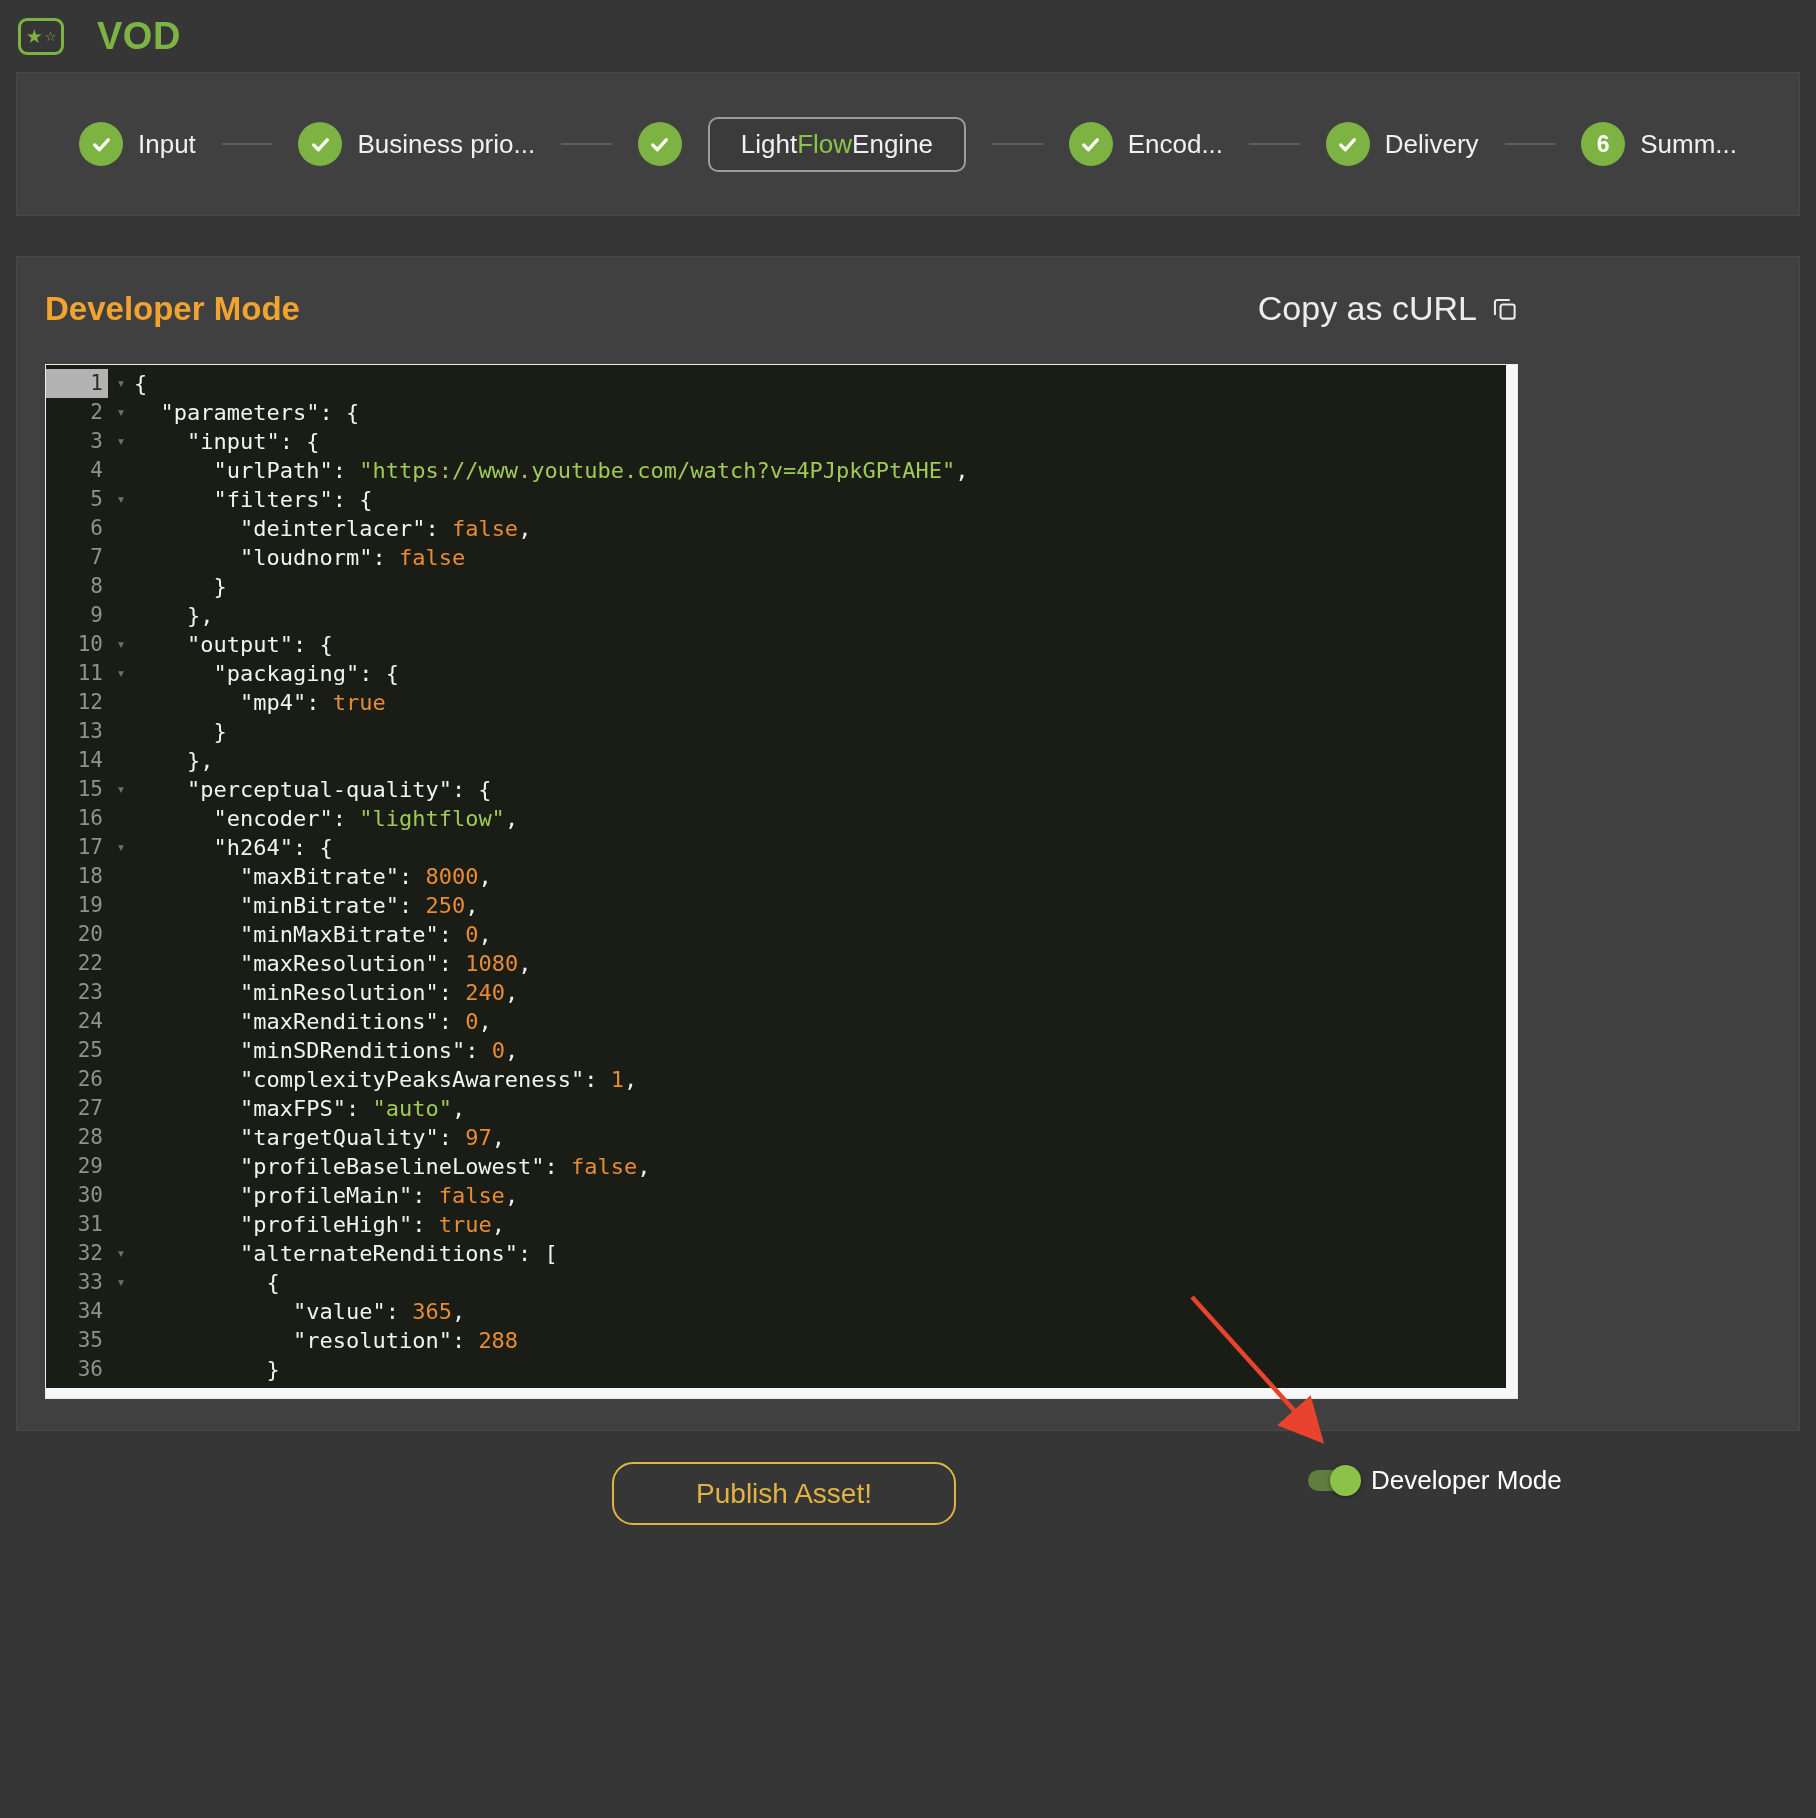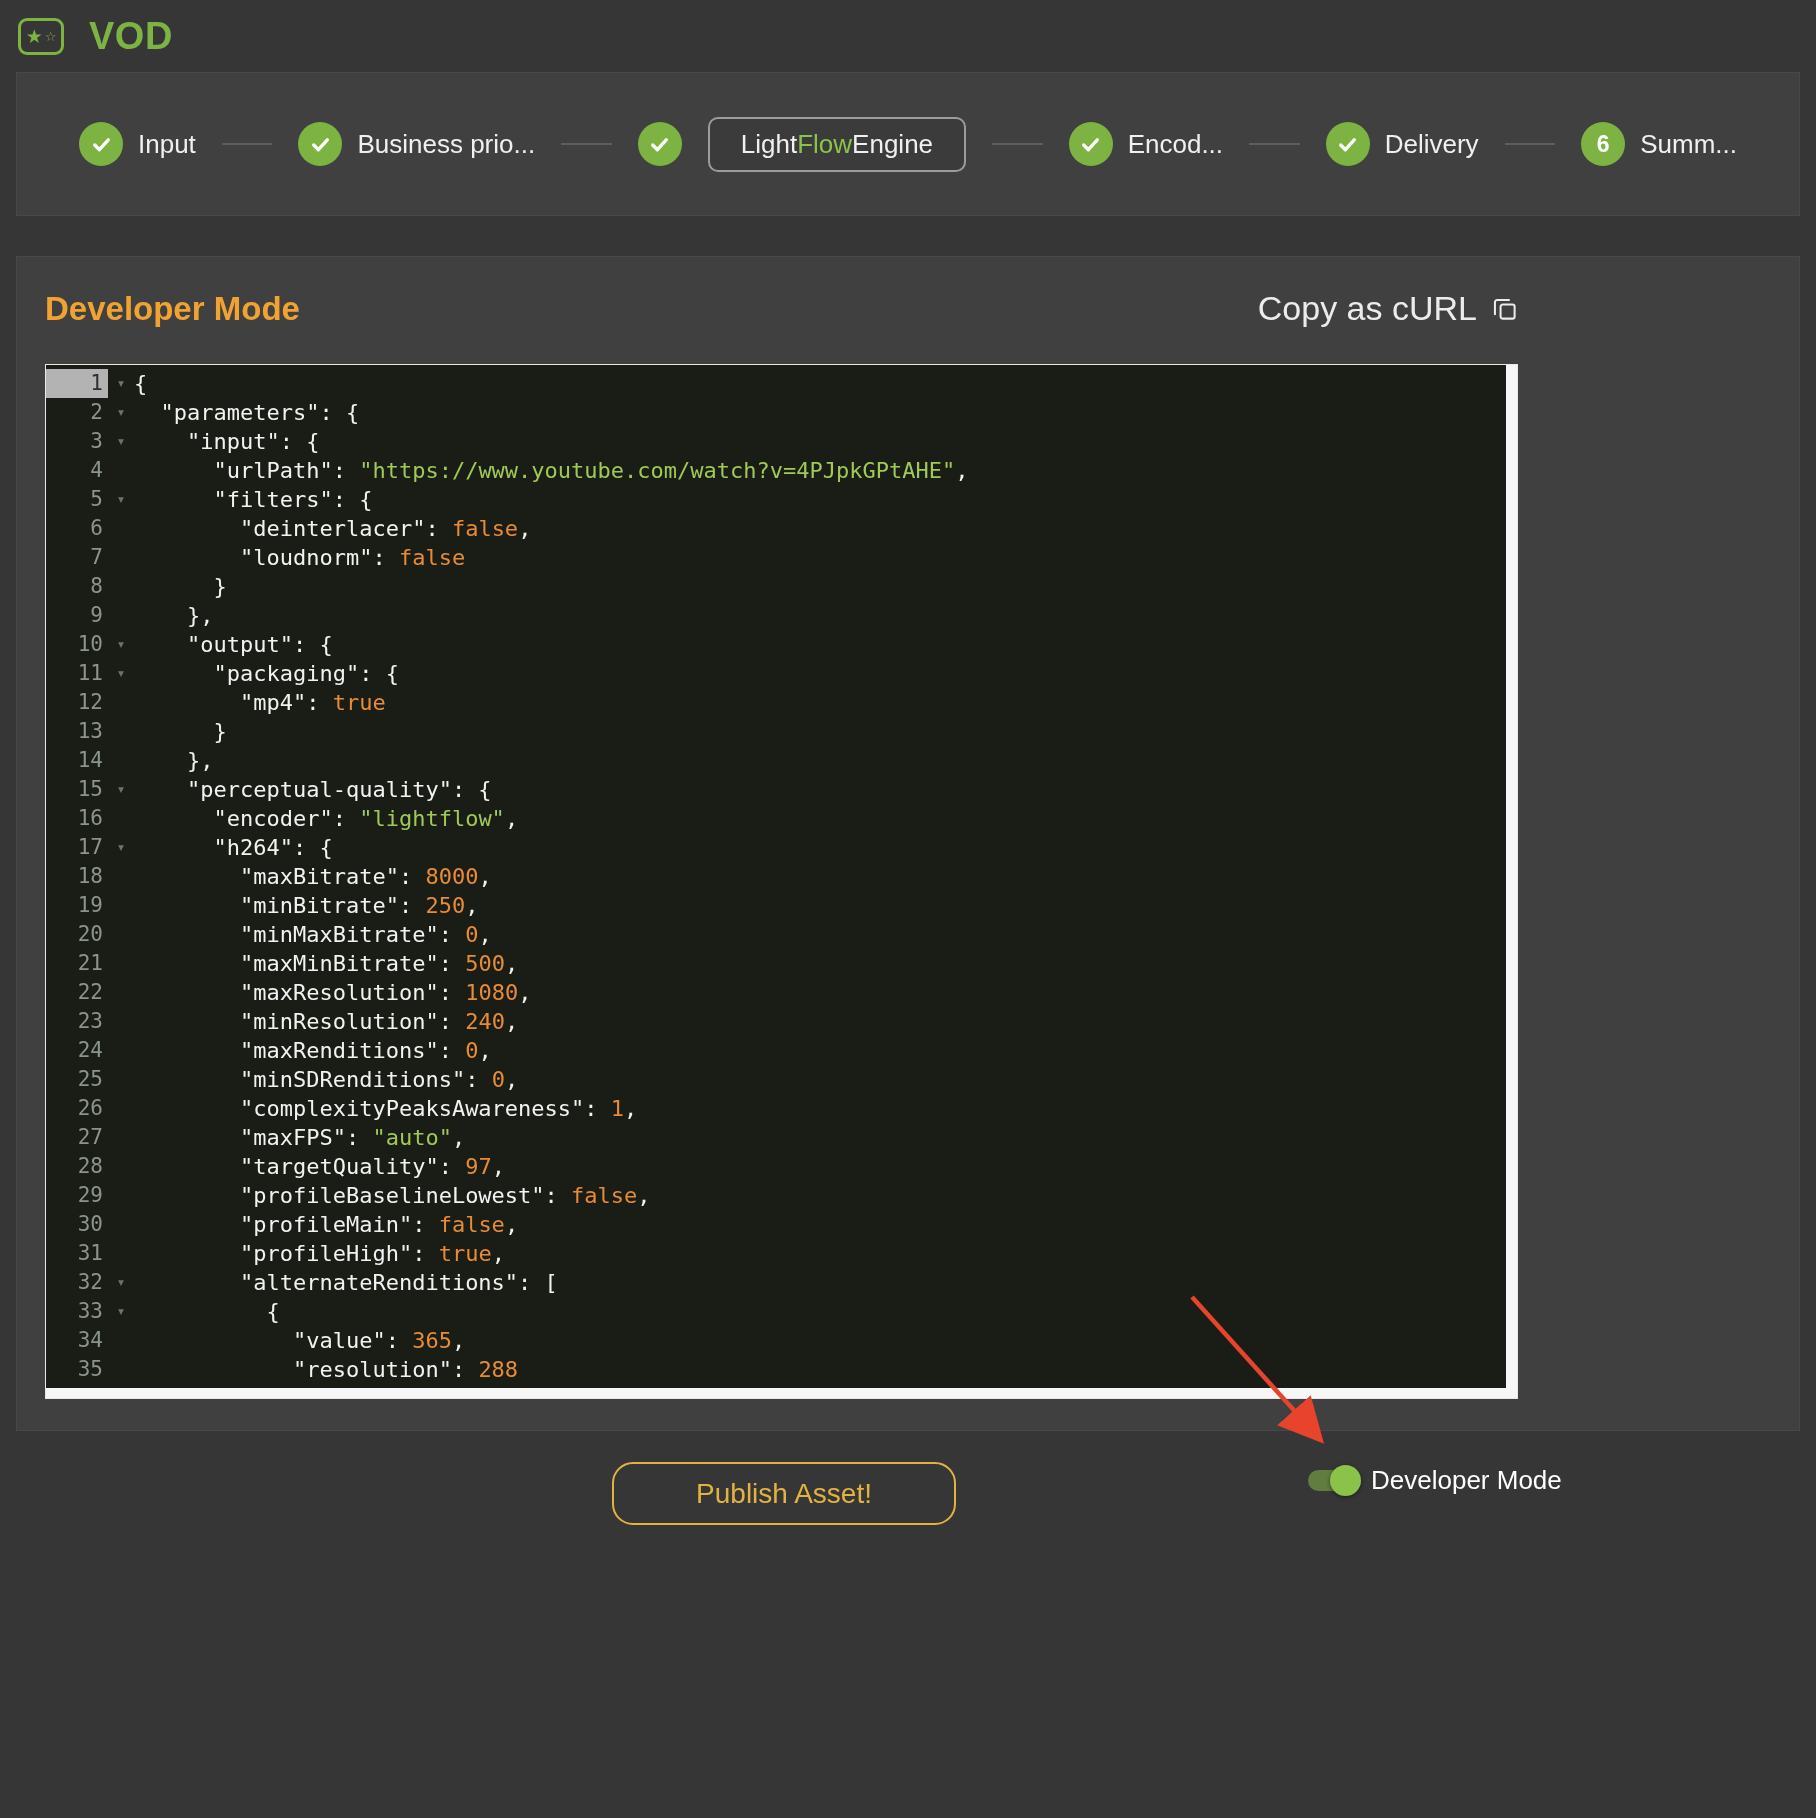--- a/index.html
+++ b/index.html
@@ -11,21 +11,21 @@
     overflow:hidden;
   }
   .page { position:relative; width:1816px; height:1818px; background:#363636; }
 
   
   .app-header { display:flex; align-items:center; gap:17px; height:72px; padding-left:18px; }
   .badge { width:46px; height:37px; border:3px solid var(--accent-green); border-radius:9px;
            display:flex; align-items:center; justify-content:center; gap:2px; }
   .badge .star-big  { color:var(--accent-green); font-size:19px; line-height:1; }
   .badge .star-small{ color:var(--accent-green); font-size:13px; line-height:1; }
-  .app-title { color:var(--accent-green); font-size:38px; font-weight:700; margin:8px; letter-spacing:.5px; }
+  .app-title { color:var(--accent-green); font-size:38px; font-weight:700; margin:16px; letter-spacing:.5px; }
 
   
   .stepper { margin:0 16px; height:144px; background:#404040; border:1px solid #484848;
              display:flex; align-items:center; padding:0 62px; }
   .connector { flex:1; height:2px; background:#5d5d5d; margin:0 26px; min-width:28px; }
   .step { display:flex; align-items:center; gap:15px; }
   .step-circle { width:44px; height:44px; border-radius:50%; background:var(--accent-green);
                  display:flex; align-items:center; justify-content:center;
                  color:#fff; font-size:23px; font-weight:700; flex:none; }
   .step-circle svg { width:25px; height:25px; }
@@ -164,21 +164,20 @@
           <div class="cm-line"><span class="ln">11</span><span class="fold">▾</span><span class="code"><span class="tk-w">      "packaging": {</span></span></div>
           <div class="cm-line"><span class="ln">12</span><span class="fold"></span><span class="code"><span class="tk-w">        "mp4": </span><span class="tk-o">true</span></span></div>
           <div class="cm-line"><span class="ln">13</span><span class="fold"></span><span class="code"><span class="tk-w">      }</span></span></div>
           <div class="cm-line"><span class="ln">14</span><span class="fold"></span><span class="code"><span class="tk-w">    },</span></span></div>
           <div class="cm-line"><span class="ln">15</span><span class="fold">▾</span><span class="code"><span class="tk-w">    "perceptual-quality": {</span></span></div>
           <div class="cm-line"><span class="ln">16</span><span class="fold"></span><span class="code"><span class="tk-w">      "encoder": </span><span class="tk-g">"lightflow"</span><span class="tk-w">,</span></span></div>
           <div class="cm-line"><span class="ln">17</span><span class="fold">▾</span><span class="code"><span class="tk-w">      "h264": {</span></span></div>
           <div class="cm-line"><span class="ln">18</span><span class="fold"></span><span class="code"><span class="tk-w">        "maxBitrate": </span><span class="tk-o">8000</span><span class="tk-w">,</span></span></div>
           <div class="cm-line"><span class="ln">19</span><span class="fold"></span><span class="code"><span class="tk-w">        "minBitrate": </span><span class="tk-o">250</span><span class="tk-w">,</span></span></div>
           <div class="cm-line"><span class="ln">20</span><span class="fold"></span><span class="code"><span class="tk-w">        "minMaxBitrate": </span><span class="tk-o">0</span><span class="tk-w">,</span></span></div>
-          <div class="cm-line"><span class="ln">21</span><span class="fold"></span><span class="code"><span class="tk-w">        "maxMinBitrate": </span><span class="tk-o">500</span><span class="tk-w">,</span></span></div>
           <div class="cm-line"><span class="ln">22</span><span class="fold"></span><span class="code"><span class="tk-w">        "maxResolution": </span><span class="tk-o">1080</span><span class="tk-w">,</span></span></div>
           <div class="cm-line"><span class="ln">23</span><span class="fold"></span><span class="code"><span class="tk-w">        "minResolution": </span><span class="tk-o">240</span><span class="tk-w">,</span></span></div>
           <div class="cm-line"><span class="ln">24</span><span class="fold"></span><span class="code"><span class="tk-w">        "maxRenditions": </span><span class="tk-o">0</span><span class="tk-w">,</span></span></div>
           <div class="cm-line"><span class="ln">25</span><span class="fold"></span><span class="code"><span class="tk-w">        "minSDRenditions": </span><span class="tk-o">0</span><span class="tk-w">,</span></span></div>
           <div class="cm-line"><span class="ln">26</span><span class="fold"></span><span class="code"><span class="tk-w">        "complexityPeaksAwareness": </span><span class="tk-o">1</span><span class="tk-w">,</span></span></div>
           <div class="cm-line"><span class="ln">27</span><span class="fold"></span><span class="code"><span class="tk-w">        "maxFPS": </span><span class="tk-g">"auto"</span><span class="tk-w">,</span></span></div>
           <div class="cm-line"><span class="ln">28</span><span class="fold"></span><span class="code"><span class="tk-w">        "targetQuality": </span><span class="tk-o">97</span><span class="tk-w">,</span></span></div>
           <div class="cm-line"><span class="ln">29</span><span class="fold"></span><span class="code"><span class="tk-w">        "profileBaselineLowest": </span><span class="tk-o">false</span><span class="tk-w">,</span></span></div>
           <div class="cm-line"><span class="ln">30</span><span class="fold"></span><span class="code"><span class="tk-w">        "profileMain": </span><span class="tk-o">false</span><span class="tk-w">,</span></span></div>
           <div class="cm-line"><span class="ln">31</span><span class="fold"></span><span class="code"><span class="tk-w">        "profileHigh": </span><span class="tk-o">true</span><span class="tk-w">,</span></span></div>

